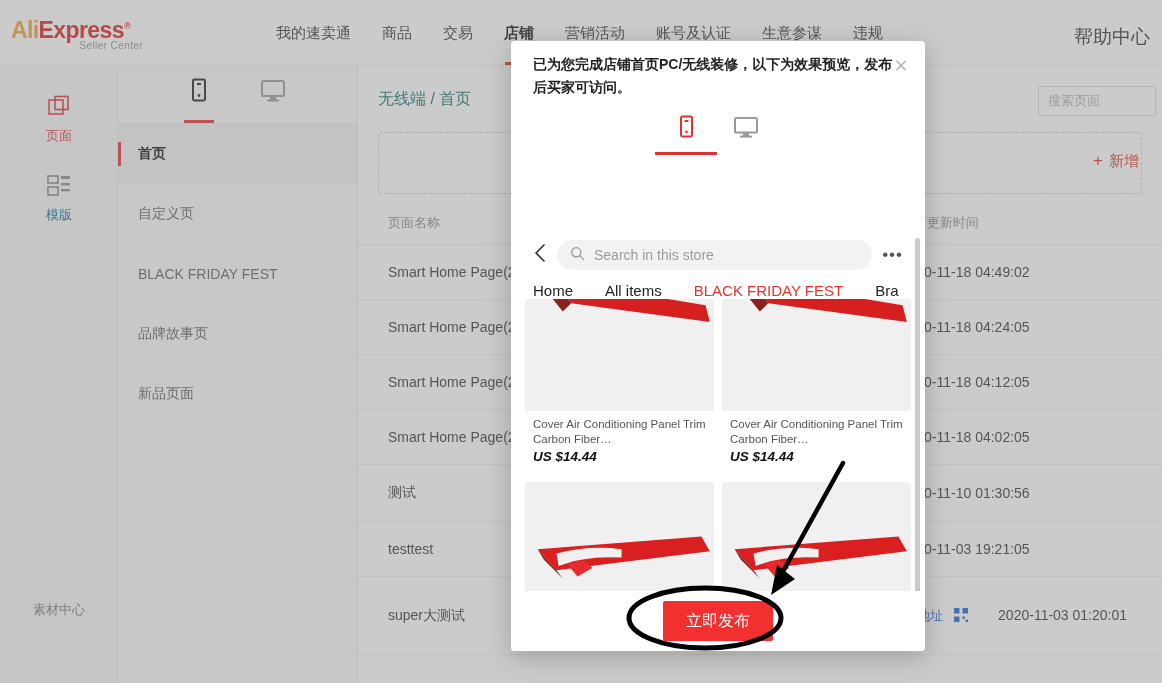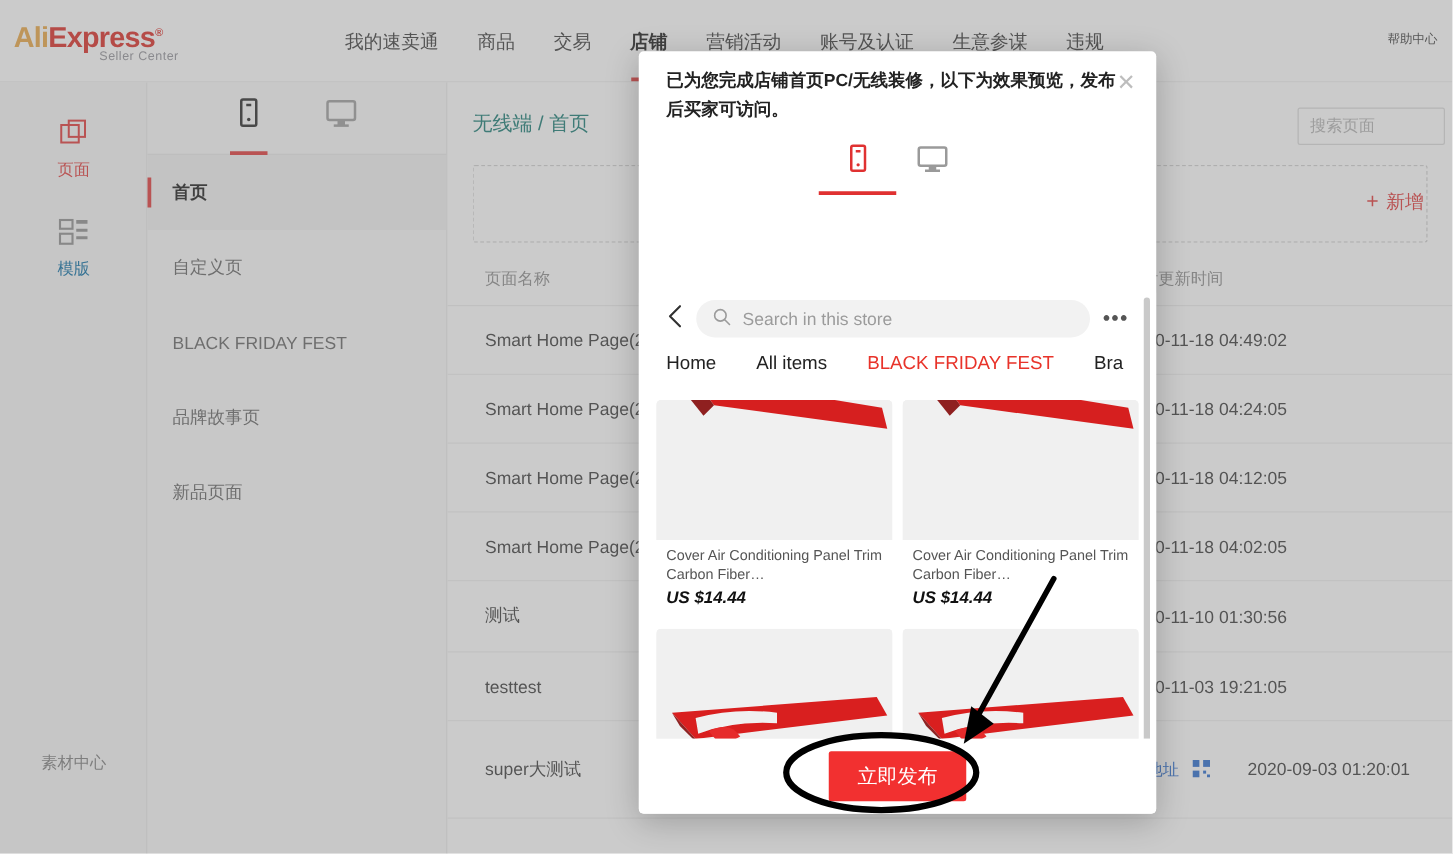--- a/index.html
+++ b/index.html
@@ -28,21 +28,21 @@
   .logo .l1 .tm { font-size: 9px; vertical-align: super; color: #d9231c; }
   .logo .l2 { font-size: 10px; color: #8f8f96; text-align: right; margin-top: -3px; letter-spacing: .4px;}
 
   .navitems { position: absolute; left: 276px; top: 0; height: 66px; display: flex; align-items: center; gap: 31px; }
   .navitem { font-size: 15px; color: #333; cursor: pointer; position: relative; white-space: nowrap; }
   .navitem.active { font-weight: bold; color: #111; }
   .navitem.active::after {
     content: ""; position: absolute; left: 50%; transform: translateX(-50%);
     bottom: -22px; width: 28px; height: 3px; background: #e03131;
   }
-  .help { position: absolute; right: 12px; top: 24px; font-size: 10px; color: #333; cursor: pointer; }
+  .help { position: absolute; right: 12px; top: 24px; font-size: 19px; color: #333; cursor: pointer; }
 
   
   .rail {
     position: absolute; left: 0; top: 66px; width: 118px; height: 617px;
     background: #f7f7f7; border-right: 1px solid #e8e8e8;
   }
   .railitem { width: 118px; padding-top: 26px; text-align: center; cursor: pointer; }
   .railitem .ico { height: 30px; display:flex; align-items:center; justify-content:center; }
   .railitem .lbl { font-size: 13px; margin-top: 5px; }
   .railitem.active .lbl { color: #e03131; }
@@ -117,21 +117,21 @@
   .preview { position: absolute; left: 0; right: 0; top: 193px; bottom: 60px; background: #fff; overflow: hidden; }
   .pv-search { display: flex; align-items: center; gap: 10px; padding: 6px 22px 10px 22px; }
   .pv-pill { flex: 1; height: 30px; background: #f2f2f2; border-radius: 16px; display: flex;
              align-items: center; gap: 9px; padding: 0 13px; font-size: 14px; color: #9b9b9b; }
   .pv-dots { color: #555; font-size: 17px; letter-spacing: 1px; }
 
   .pv-tabs { display: flex; gap: 32px; padding: 2px 22px 0 22px; font-size: 15px; white-space: nowrap; overflow: hidden; }
   .pv-tab { color: #222; cursor: pointer; }
   .pv-tab.hot { color: #e8332a; }
 
-  .pv-grid { margin-top: 21px; padding: 0 14px; display: grid; grid-template-columns: 1fr 1fr; gap: 8px;
+  .pv-grid { margin-top: 0; padding: 0 14px; display: grid; grid-template-columns: 1fr 1fr; gap: 8px;
              position: relative; }
   .pcard { background: #fff; border-radius: 4px; overflow: hidden; }
   .pimg { height: 112px; background: #efefef; position: relative; overflow: hidden; }
   .pimg svg { position: absolute; inset: 0; }
   .pinfo { padding: 6px 8px 10px 8px; background: #fff; }
   .pname { font-size: 11.5px; line-height: 15px; color: #555; }
   .pprice { font-size: 13.5px; font-weight: bold; font-style: italic; color: #111; margin-top: 2px; }
 
   .pv-scroll { position: absolute; right: 5px; top: 4px; width: 5px; height: 470px;
                background: #c9c9c9; border-radius: 3px; cursor: pointer; }
@@ -296,21 +296,21 @@
               <span class="h5link">H5地址</span>
               <span class="qr">
                 <svg width="14" height="14" viewBox="0 0 14 14">
                   <rect x="0" y="0" width="5.5" height="5.5" fill="#2266cc"></rect>
                   <rect x="8.5" y="0" width="5.5" height="5.5" fill="#2266cc"></rect>
                   <rect x="0" y="8.5" width="5.5" height="5.5" fill="#2266cc"></rect>
                   <rect x="8.5" y="8.5" width="2.4" height="2.4" fill="#2266cc"></rect>
                   <rect x="11.6" y="11.6" width="2.4" height="2.4" fill="#2266cc"></rect>
                 </svg>
               </span>
-              <span style="margin-left:26px">2020-09-03 01:20:01</span>
+              <span style="margin-left:26px">2020-11-03 01:20:01</span>
             </td>
           </tr>
         </tbody>
       </table>
     </div>
   </div>
 
   <div id="dim"></div>
 
   <div class="modal">

